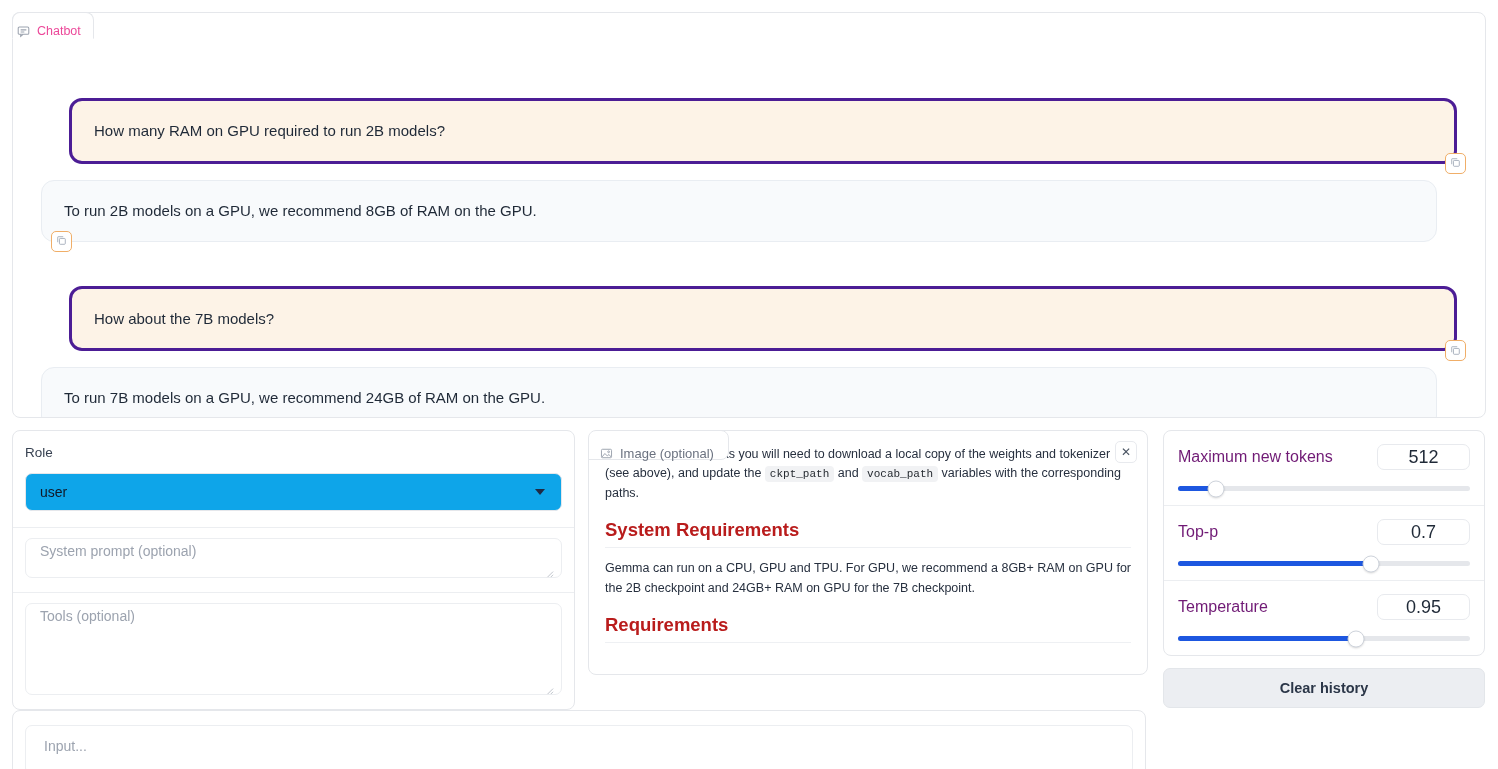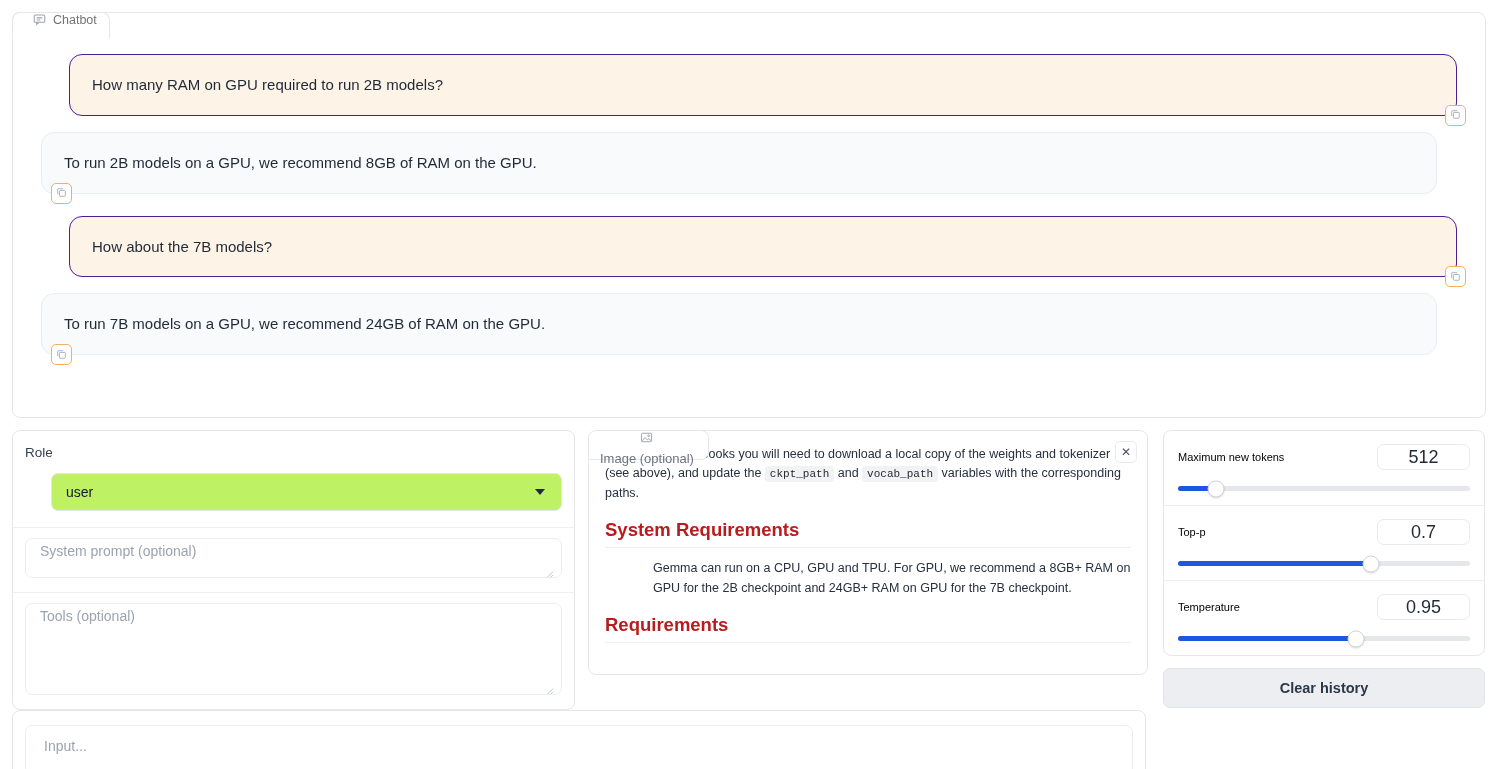--- a/index.html
+++ b/index.html
@@ -18,51 +18,52 @@
     left: 12px; top: 12px;
     width: 1474px; height: 406px;
     border: 1px solid #e5e7eb;
     border-radius: 8px;
     background: #ffffff;
   }
   .chat-tab {
     position: absolute;
     left: -1px; top: -1px;
     height: 27px;
-    display: flex; align-items: flex-start; gap: 7px;
-    padding: 0 12px 0 20px;
+    display: flex; align-items: flex-end; gap: 7px;
+    padding: 0 12px 0 4px;
     background: #ffffff;
     border: 1px solid #e5e7eb;
     border-bottom: 1px solid #ffffff;
     border-radius: 8px 8px 0 0;
     font-size: 12.5px;
-    color: #737373;
+    color: #ec4899;
     z-index: 3;
   }
   .chat-tab .tabicon { display: block; width: 13px; height: 13px; color: #9ca3af; }
   .chat-body {
     position: absolute; left: 0; right: 0; top: 27px; bottom: 0;
     padding: 14px 28px 10px 28px;
     overflow: hidden;
   }
 
   .msg-row { position: relative; margin-bottom: 16px; }
   .msg-row.bot { margin-bottom: 22px; }
 
   .bubble {
     border-radius: 13px;
     font-size: 15px;
     line-height: 1.45;
     color: #1f2937;
   }
   .bubble.user {
     background: #fdf3e7;
-    border: 1px solid #4c1d95;
+    border: 3px solid #4c1d95;
     margin-left: 28px;
     padding: 19px 22px;
+    margin-top: 44px;
   }
   .bubble.bot {
     background: #f8fafc;
     border: 1px solid #e9edf2;
     margin-right: 20px;
     padding: 19px 22px;
   }
 
   .copy-btn {
     position: absolute;
@@ -91,28 +92,27 @@
     background: #ffffff;
   }
 
   
   .role-block { padding: 14px 12px 16px 12px; border-bottom: 1px solid #eceef1; }
   .field-label { font-size: 13.5px; color: #374151; margin-bottom: 13px; }
   .select-box {
     height: 38px;
     border: 1px solid #e5e7eb;
     border-radius: 7px;
-    background: #bef264;
+    background: #0ea5e9;
     display: flex; align-items: center;
     padding: 0 14px;
     font-size: 14px;
     color: #111827;
     position: relative;
     cursor: pointer;
-    margin-left: 26px;
   }
   .caret {
     position: absolute; right: 16px; top: 50%;
     transform: translateY(-50%);
     width: 0; height: 0;
     border-left: 5px solid transparent;
     border-right: 5px solid transparent;
     border-top: 6px solid #1f2a44;
   }
   .ta-block { padding: 10px 12px; border-bottom: 1px solid #eceef1; }
@@ -144,28 +144,27 @@
     position: relative;
     height: 245px;
     padding: 14px 16px 10px 16px;
     overflow: hidden;
   }
   .md-tab {
     position: absolute;
     left: -1px; top: -1px;
     height: 30px;
     display: flex; align-items: center; gap: 7px;
-    padding: 0 14px 0 11px;
+    padding: 17px 14px 0 11px;
     background: #ffffff;
     border: 1px solid #e5e7eb;
     border-radius: 8px 8px 8px 0;
     font-size: 13px;
     color: #6b7280;
     z-index: 4;
-    flex-direction: column;
   }
   .md-tab .tabicon { width: 13px; height: 13px; color: #9ca3af; }
   .md-close {
     position: absolute;
     right: 10px; top: 10px;
     width: 22px; height: 22px;
     border: 1px solid #e8eaee;
     border-radius: 5px;
     background: #ffffff;
     display: flex; align-items: center; justify-content: center;
@@ -181,37 +180,37 @@
   }
   .md-p.first { margin-top: 0; padding-left: 0; }
   .md-h {
     font-size: 18.5px;
     font-weight: bold;
     color: #b91c1c;
     margin: 16px 0 0 0;
     padding-bottom: 6px;
     border-bottom: 1px solid #eef0f3;
   }
-  .md-h + .md-p { margin-top: 11px; margin-left: 48px; }
+  .md-h + .md-p { margin-top: 11px; }
   .md-a { color: #2563eb; text-decoration: underline; }
   .md-code {
     font-family: "Liberation Mono", monospace;
     font-size: 11px;
     background: #f1f2f4;
     border-radius: 4px;
     padding: 2px 5px;
     color: #24292f;
   }
   .md-code.link { color: #2563eb; text-decoration: underline; background: #eaf0fb; }
 
   
   .slider-block { padding: 13px 14px 14px 14px; border-bottom: 1px solid #eceef1; }
   .slider-block.last { border-bottom: none; }
   .slider-head { display: flex; align-items: center; justify-content: space-between; }
-  .slider-label { font-size: 11px; color: #000000; }
+  .slider-label { font-size: 16px; color: #701a75; }
   .slider-value {
     width: 93px; height: 26px;
     border: 1px solid #e8eaee;
     border-radius: 7px;
     background: #ffffff;
     display: flex; align-items: center; justify-content: center;
     font-size: 18px; color: #1f2937;
   }
   .track {
     position: relative;

